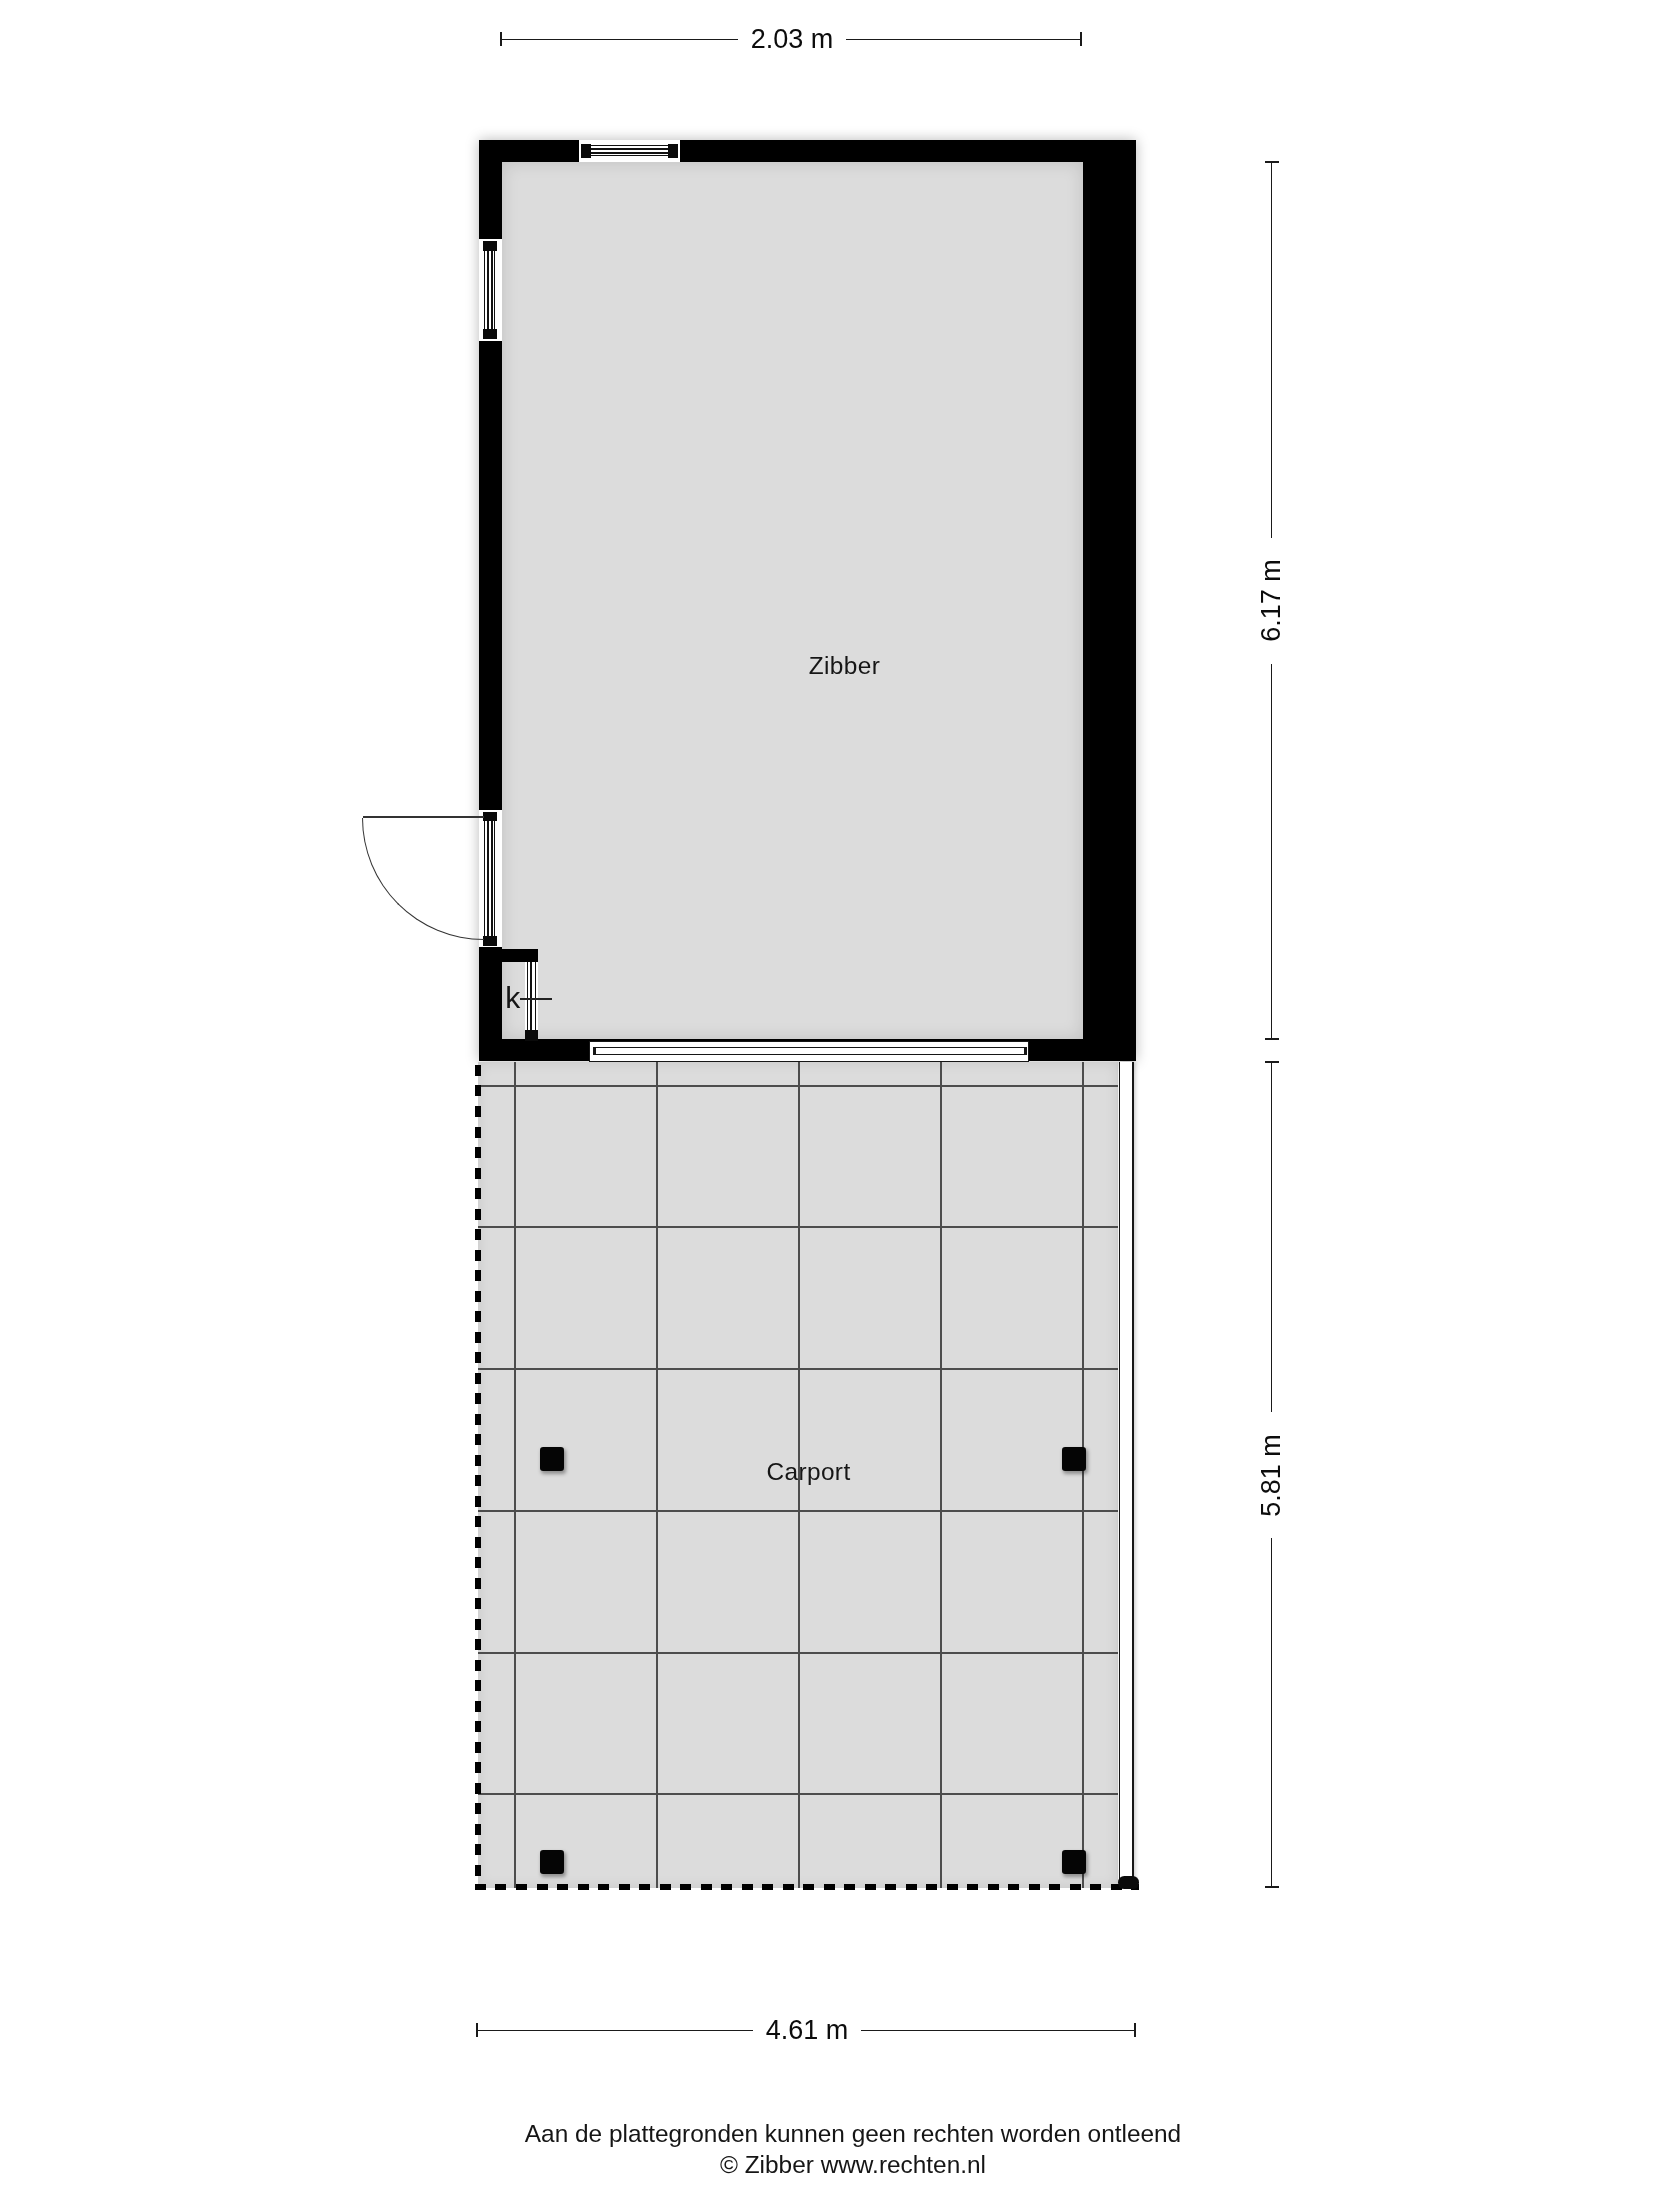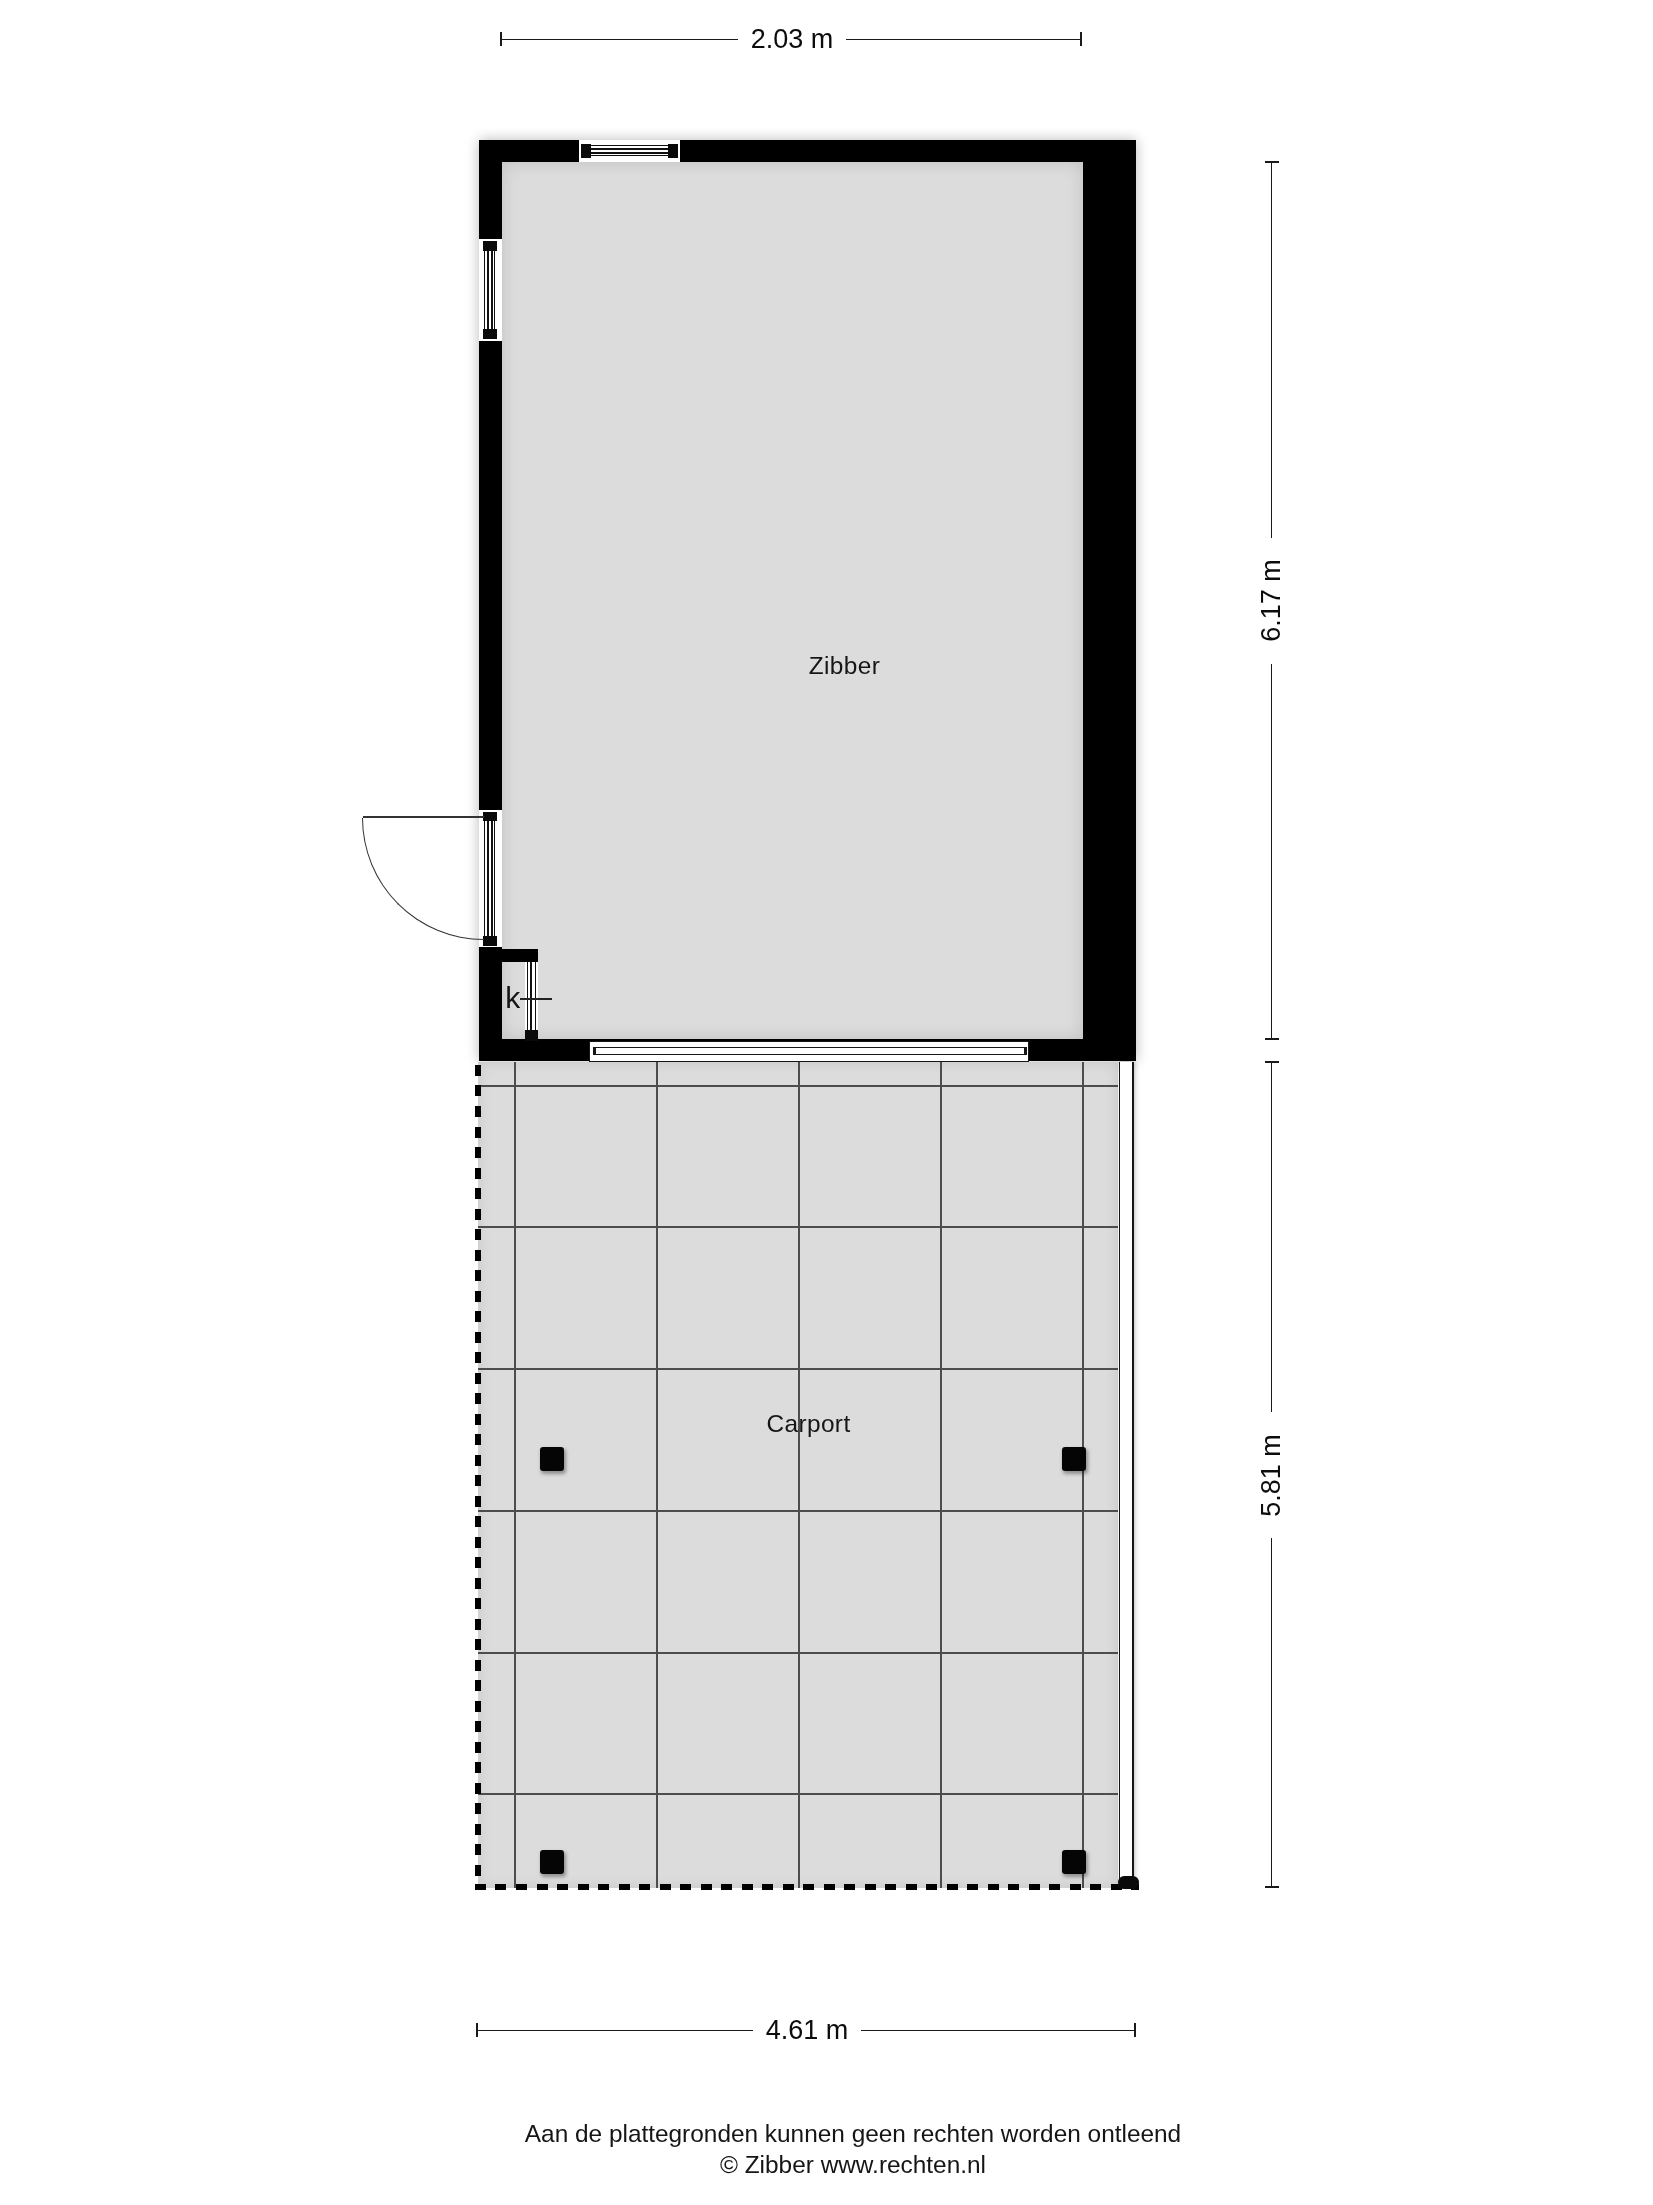--- a/index.html
+++ b/index.html
@@ -104,21 +104,21 @@
   <div class="dashh" style="left:475px;top:1884px;width:664px;"></div>
 
   <div class="white" style="left:1119px;top:1062px;width:15px;height:822px;border-left:1.6px solid #161616;border-right:2.4px solid #161616;box-sizing:border-box;box-shadow:2.4px 0 4.7px rgba(0,0,0,.25);"></div>
   <div class="cap" style="left:1118px;top:1876px;width:20.5px;height:12.6px;border-radius:6.3px;"></div>
 
   <div class="post" style="left:540px;top:1447px;"></div>
   <div class="post" style="left:1062px;top:1447px;"></div>
   <div class="post" style="left:540px;top:1850px;"></div>
   <div class="post" style="left:1062px;top:1850px;"></div>
 
-  <div class="room-label" style="left:714px;top:1410px;width:189px;">Carport</div>
+  <div class="room-label" style="left:714px;top:1458px;width:189px;">Carport</div>
 
   <div class="hdim" style="left:502px;top:23px;width:580px;">
     <div class="hseg"></div>
     <div class="hlabel">2.03 m</div>
     <div class="hseg"></div>
   </div>
   <div class="tickv" style="left:500px;top:32px;"></div>
   <div class="tickv" style="left:1080px;top:32px;"></div>
 
   <div class="vdim" style="left:1255px;top:162px;height:877px;">

